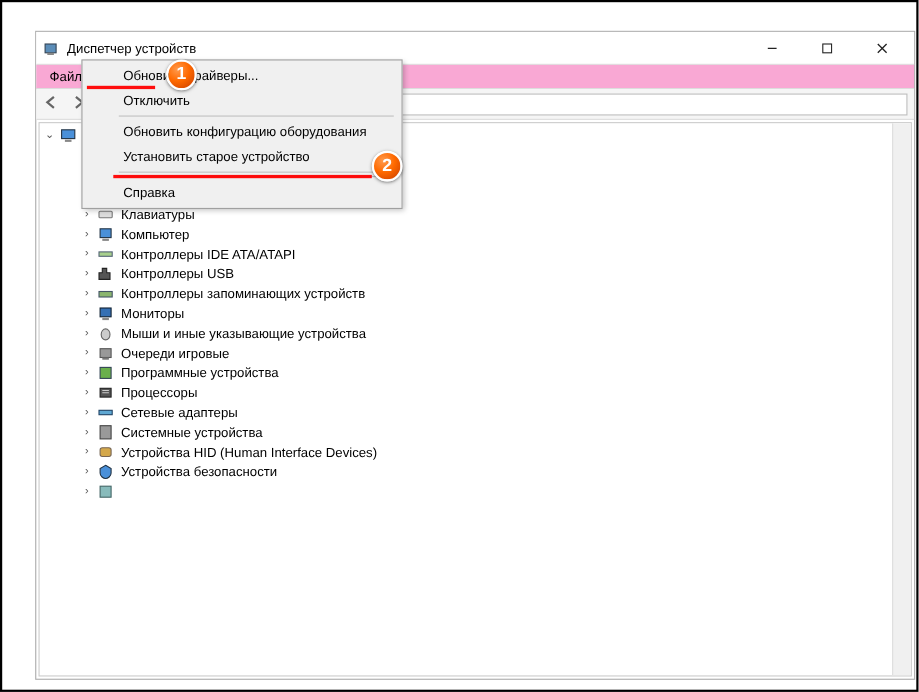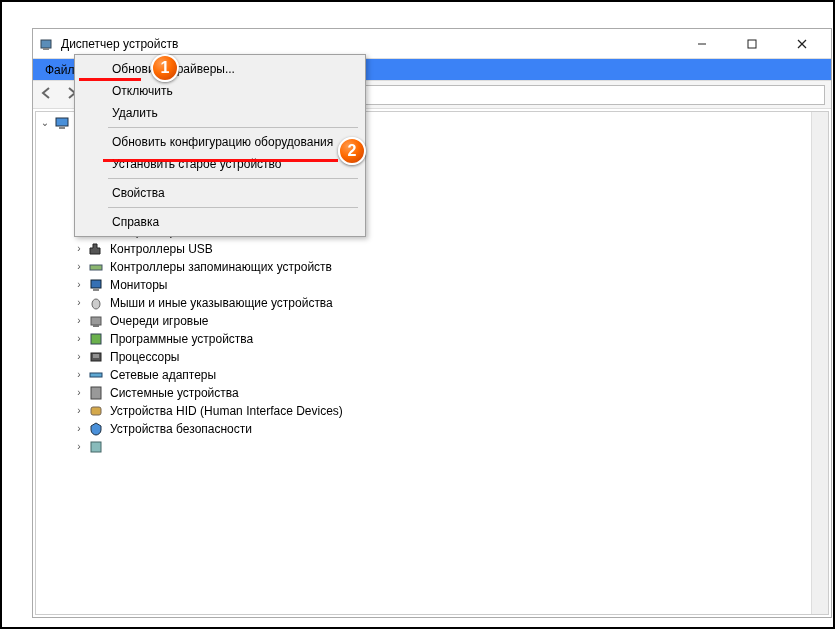--- a/index.html
+++ b/index.html
@@ -32,21 +32,21 @@
   }
   .titlebar .icon { width: 16px; height: 16px; margin-right: 6px; }
   .titlebar .title { flex: 1; font-size: 12px; }
   .win-controls { display: flex; gap: 20px; padding-right: 8px; }
   .win-btn { width: 30px; height: 20px; display: flex; align-items: center; justify-content: center; cursor: pointer; }
   .menubar {
     height: 22px;
     display: flex;
     align-items: center;
     padding: 0 4px;
-    background: #3b82f6;
+    background: #f9a8d4;
     border-bottom: 1px solid #ddd;
     font-size: 12px;
   }
   .menubar .menu-item { padding: 2px 8px; cursor: pointer; }
   .menubar .menu-item.active {
     background: #cce4f7;
     border: 1px solid #2a8dd4;
     padding: 1px 7px;
   }
   .redline { position: absolute; background: rgba(255,0,0,0.95); height: 3px; z-index: 50; }
@@ -377,26 +377,24 @@
   </div>
 
 </div>
 
 <div class="dropdown">
   <div class="dropdown-inner">
     <div class="dd-iconcol"></div>
     <div class="dd-items">
       <div class="dd-item">Обновить драйверы...</div>
       <div class="dd-item">Отключить</div>
-      <div class="dd-item">Удалить</div>
       <div class="dd-sep"></div>
       <div class="dd-item">Обновить конфигурацию оборудования</div>
       <div class="dd-item">Установить старое устройство</div>
       <div class="dd-sep"></div>
-      <div class="dd-item">Свойства</div>
       <div class="dd-sep"></div>
       <div class="dd-item">Справка</div>
     </div>
   </div>
 </div>
 
 <div class="redline" style="left:77px; top:76px; width:62px;"></div>
 <div class="redline" style="left:101px; top:157px; width:235px;"></div>
 
 <div class="marker" style="left:149px; top:52px;">

